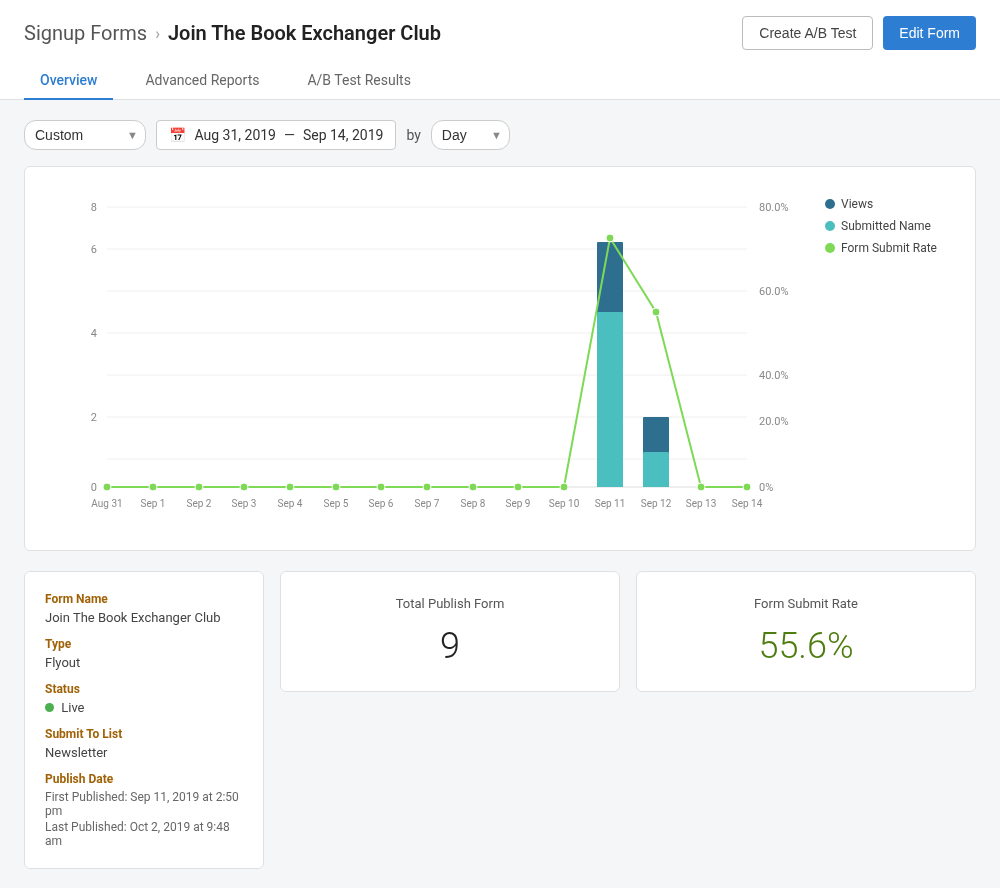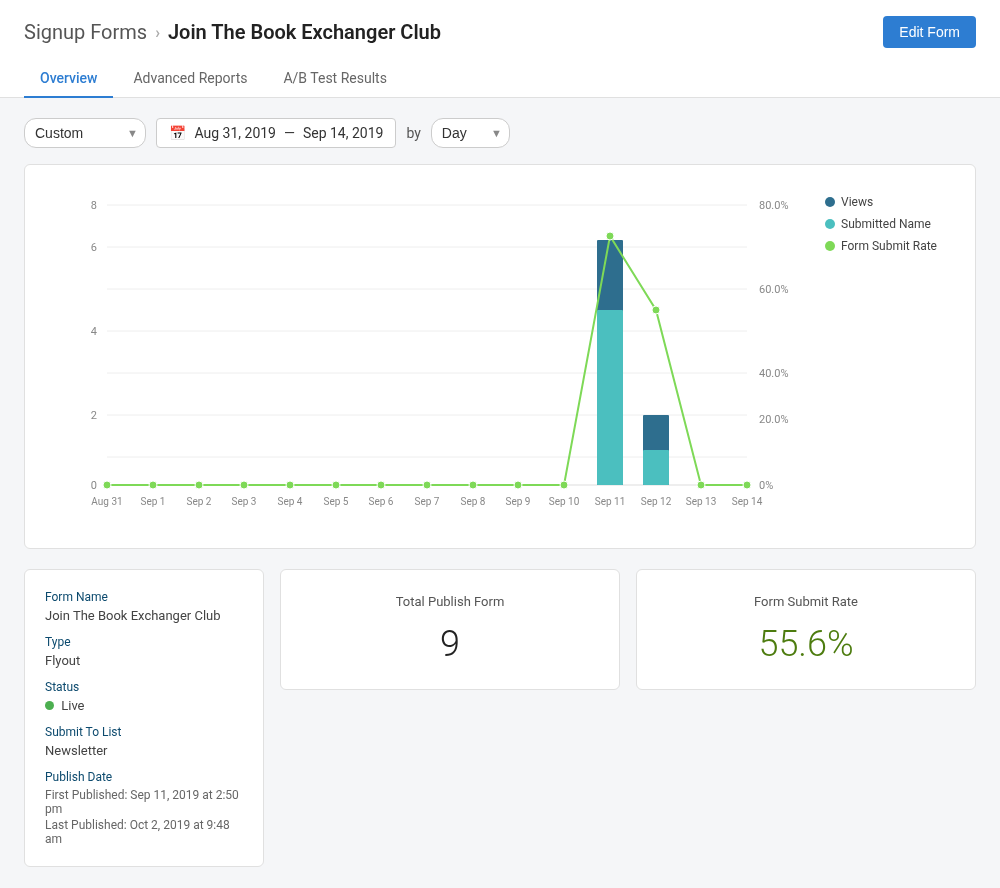--- a/index.html
+++ b/index.html
@@ -20,21 +20,21 @@
     .breadcrumb-root { color: #555; font-weight: 400; font-size: 20px; }
     .header-actions { display: flex; gap: 10px; }
     .btn-outline {
       padding: 8px 16px; border: 1px solid #bbb; background: #fff; color: #444;
       border-radius: 4px; cursor: pointer; font-size: 14px;
     }
     .btn-primary {
       padding: 8px 16px; border: none; background: #2d7dd2; color: #fff;
       border-radius: 4px; cursor: pointer; font-size: 14px; font-weight: 500;
     }
-    .tabs { display: flex; gap: 4px; }
+    .tabs { display: flex; gap: 16px; }
     .tab {
       padding: 10px 16px; cursor: pointer; font-size: 14px; color: #666;
       border-bottom: 2px solid transparent; margin-bottom: -1px;
     }
     .tab.active { color: #2d7dd2; border-bottom: 2px solid #2d7dd2; font-weight: 500; }
 
     .content { padding: 20px 24px; }
 
     .filter-row {
       display: flex; align-items: center; gap: 10px; margin-bottom: 16px;
@@ -74,39 +74,40 @@
     .stats-row {
       display: flex; gap: 16px; align-items: flex-start;
     }
     .info-card {
       background: #fff; border: 1px solid #e0e0e0; border-radius: 6px; padding: 20px;
     }
     .info-card.wide { min-width: 240px; flex: 0 0 240px; }
     .stat-card {
       flex: 1; text-align: center; padding: 24px 20px;
     }
-    .info-label { font-size: 12px; font-weight: 400; color: #0c4a6e; margin-bottom: 4px; }
+    .info-label { font-size: 12px; font-weight: 700; color: #a16207; margin-bottom: 4px; }
     .info-value { font-size: 13px; color: #444; margin-bottom: 12px; }
     .info-value.last { margin-bottom: 0; }
     .status-dot { display: inline-block; width: 9px; height: 9px; border-radius: 50%; background: #4caf50; margin-right: 4px; }
     .stat-title { font-size: 13px; color: #555; margin-bottom: 14px; }
     .stat-number { font-size: 36px; font-weight: 300; color: #222; }
     .stat-percent { font-size: 36px; font-weight: 300; color: #4d7c0f; }
   </style>
 </head>
 <body>
 
 <div class="top-bar">
   <div class="breadcrumb-row">
     <div class="breadcrumb">
       <span class="breadcrumb-root">Signup Forms</span>
       <span class="breadcrumb-sep">›</span>
       <span>Join The Book Exchanger Club</span>
     </div>
     <div class="header-actions">
+      <button class="btn-outline">Create A/B Test</button>
       <button class="btn-primary">Edit Form</button>
     </div>
   </div>
   <div class="tabs">
     <div class="tab active">Overview</div>
     <div class="tab">Advanced Reports</div>
     <div class="tab">A/B Test Results</div>
   </div>
 </div>
 

